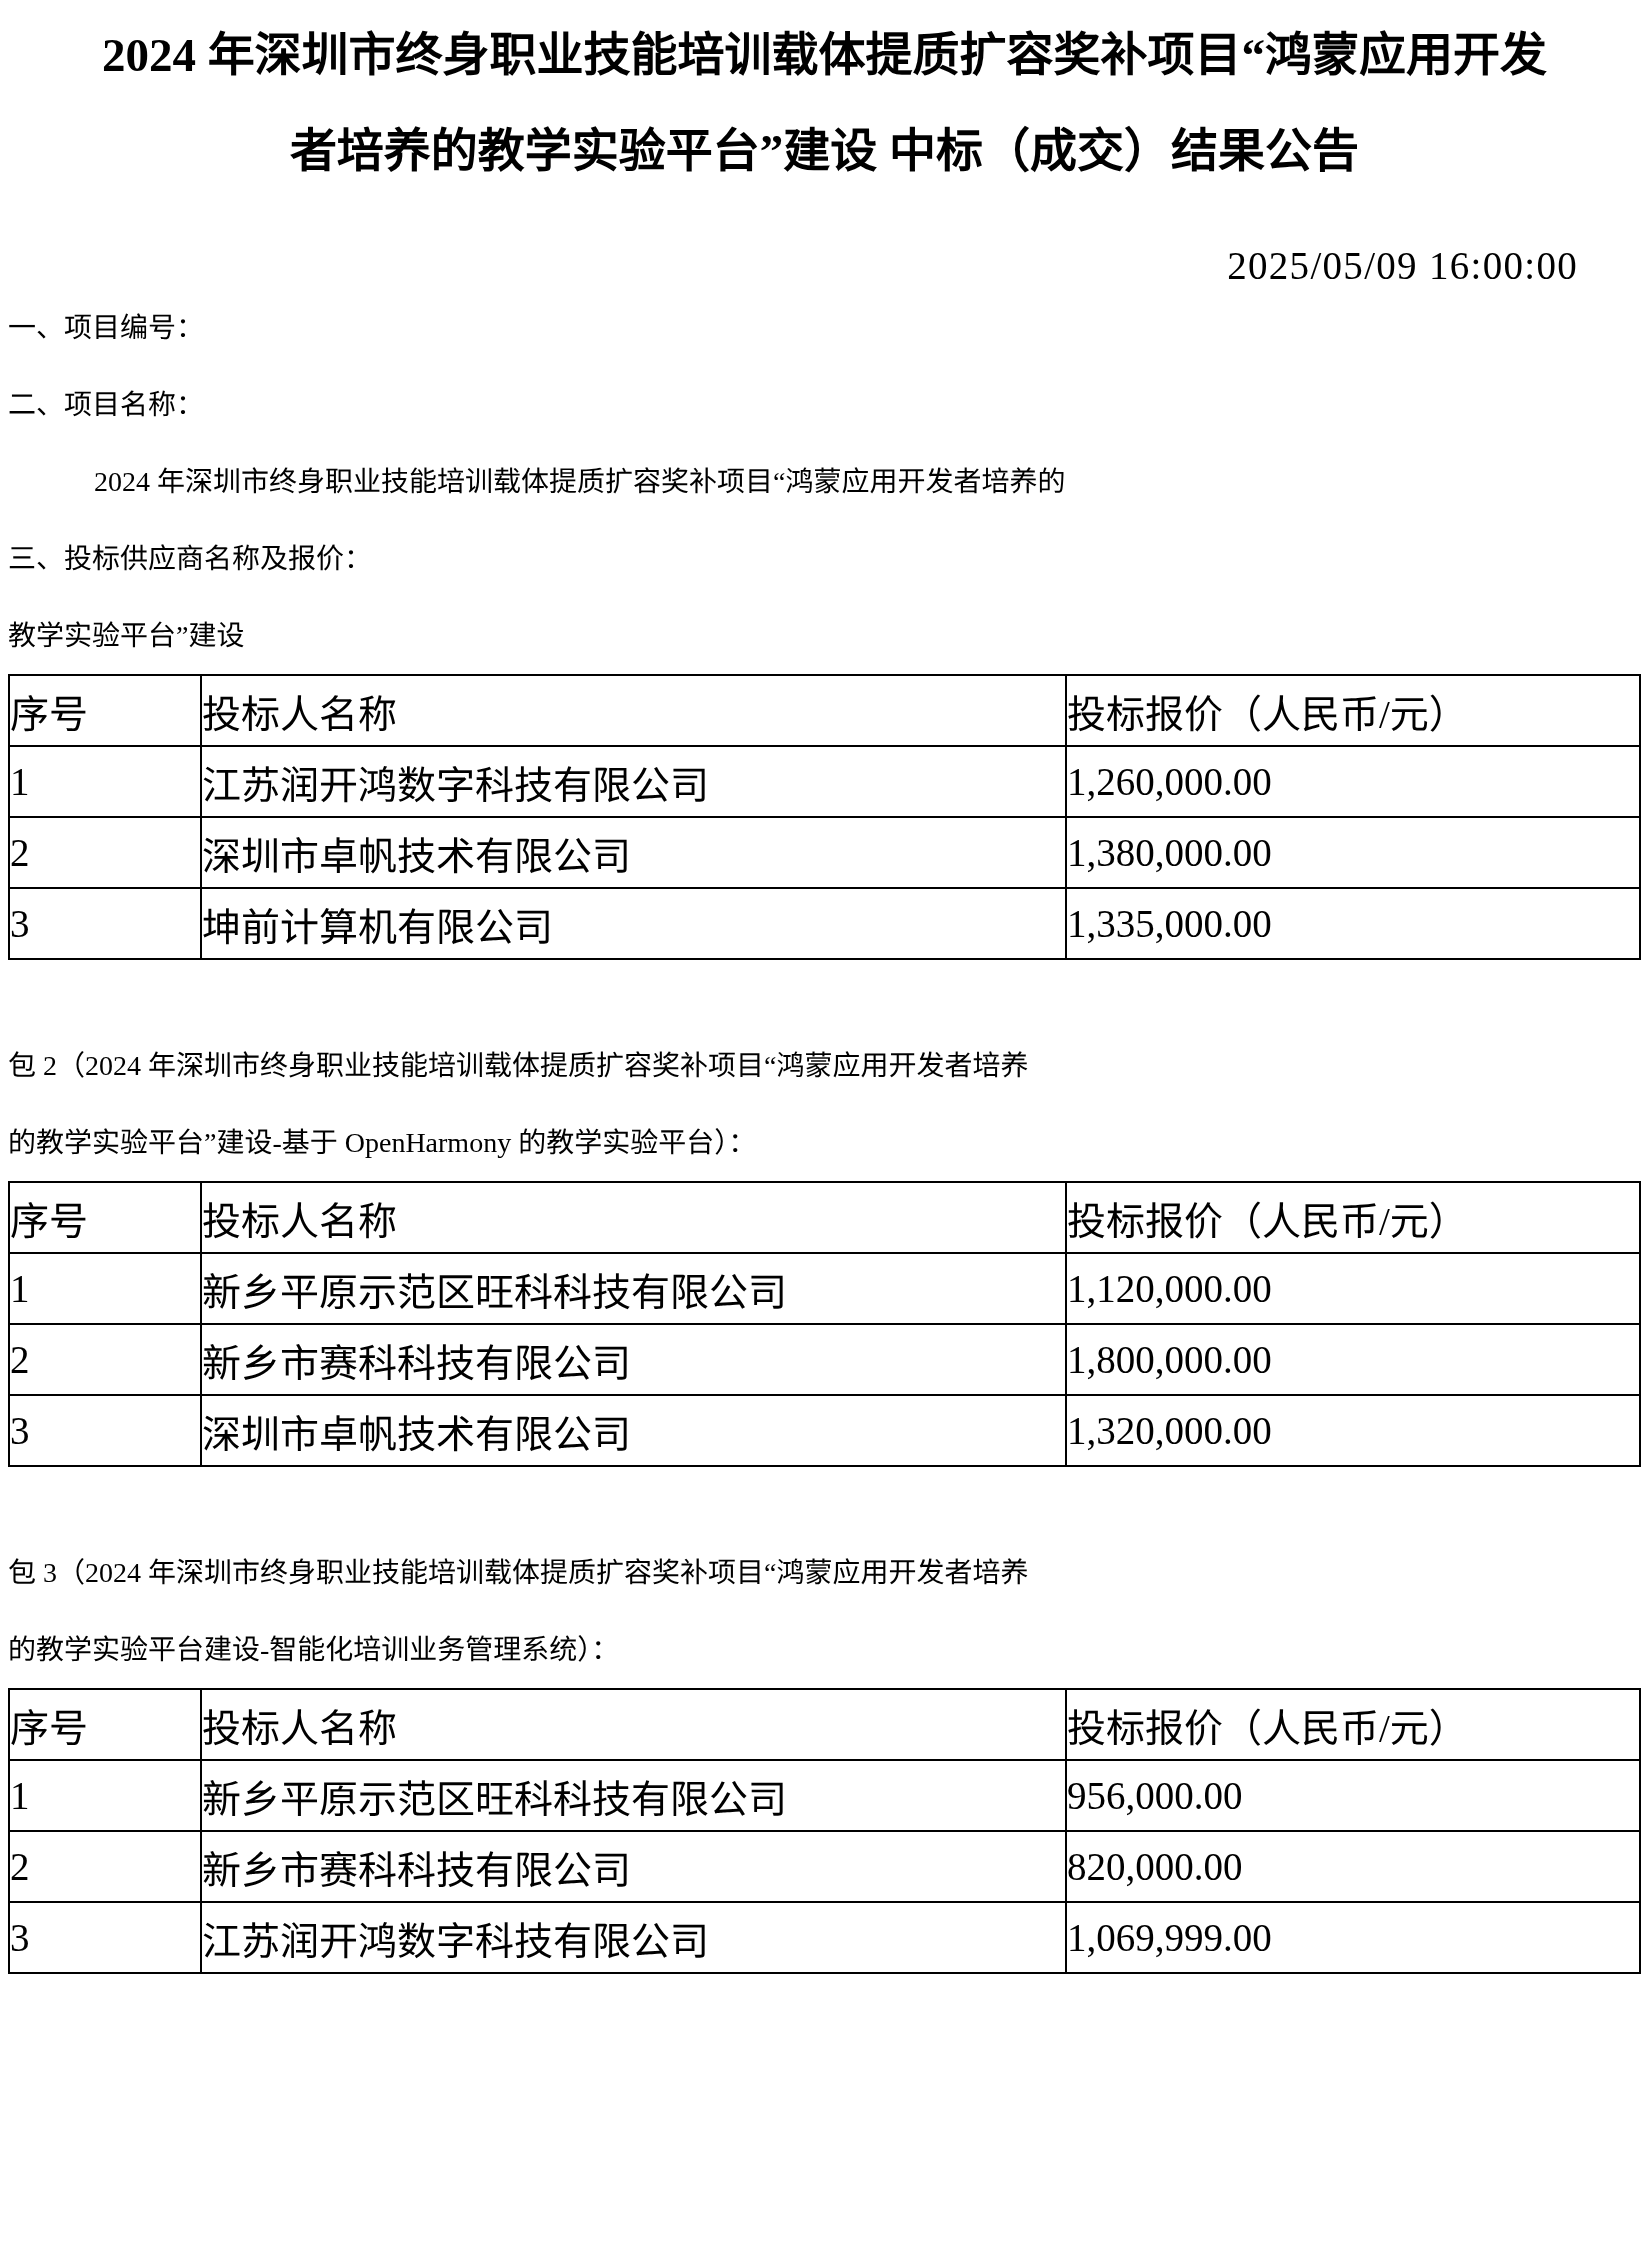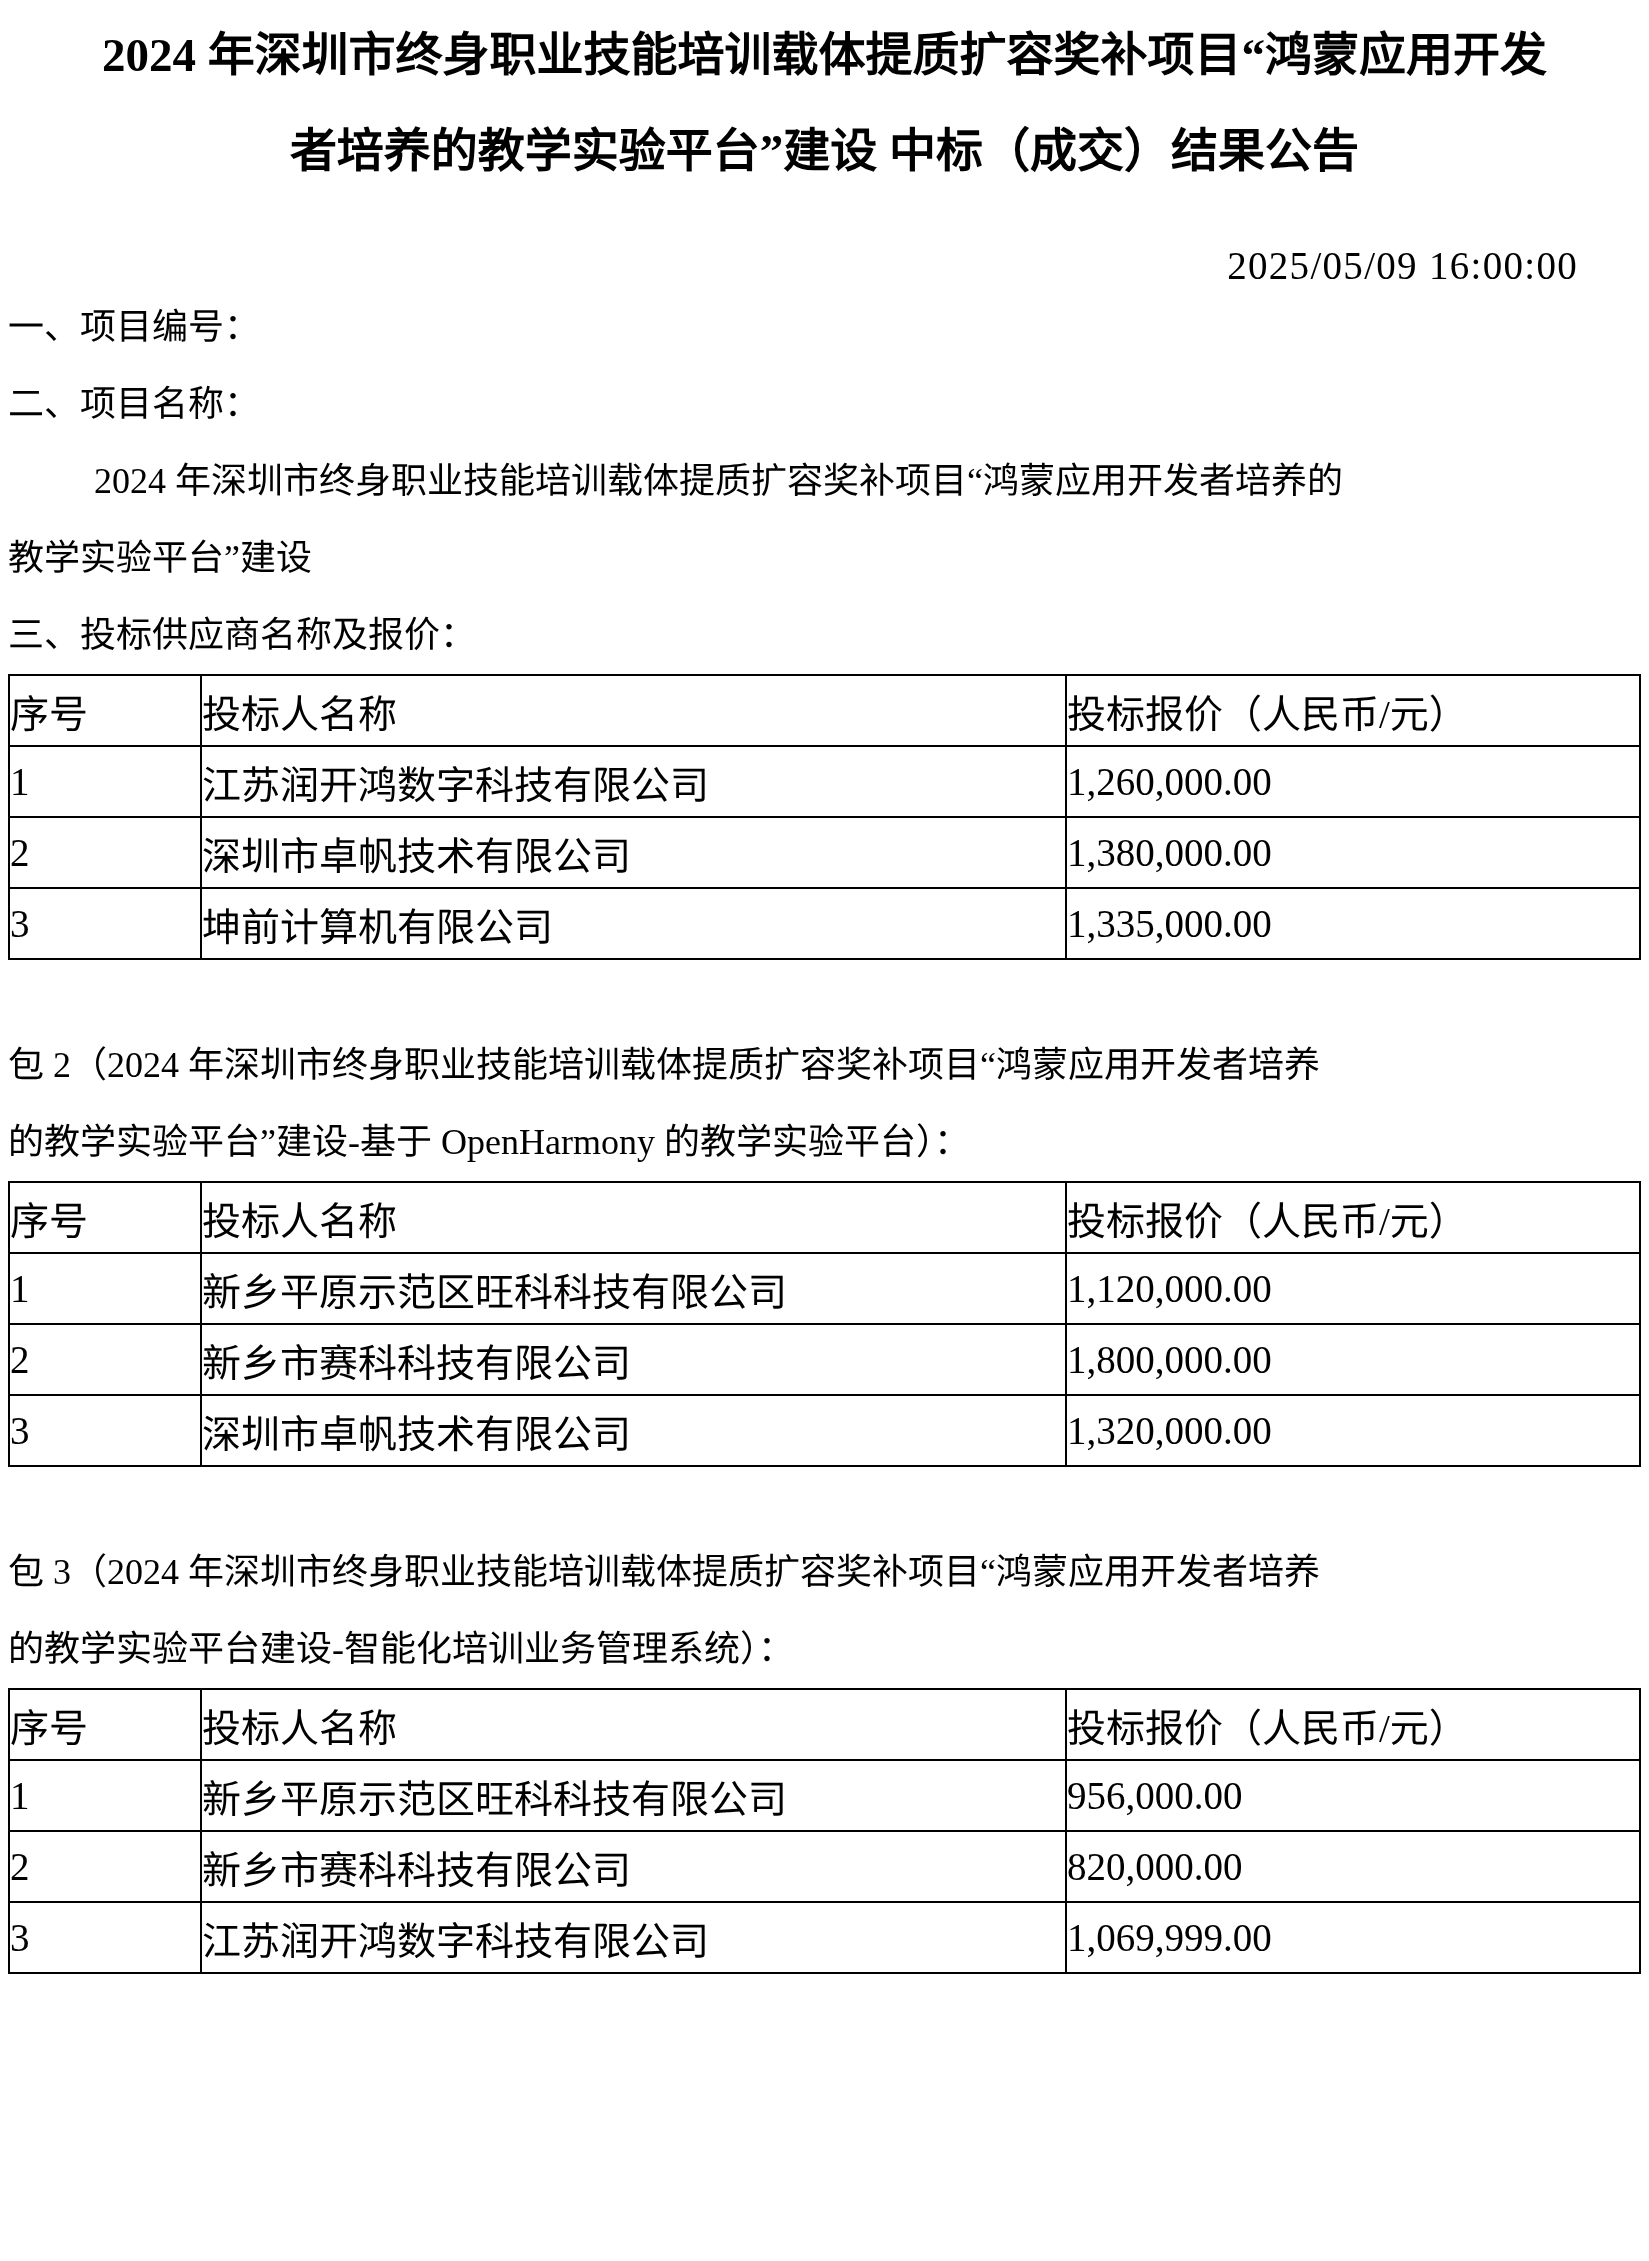--- a/index.html
+++ b/index.html
@@ -34,21 +34,21 @@
     font-size: 39px;
     line-height: 39px;
     text-align: right;
     padding-right: 63px;
     letter-spacing: 1.3px;
   }
   .body-text {
     margin-top: 4px;
   }
   .line {
-    font-size: 36px;
+    font-size: 28px;
     line-height: 77px;
     white-space: nowrap;
   }
   .indent {
     padding-left: 86px;
   }
   .pkg-intro.after-table {
     margin-top: 67px;
   }
   table.bid-table {
@@ -83,23 +83,23 @@
   </div>
 
   <div class="date-line">2025/05/09 16:00:00</div>
 
   <div class="body-text">
 
     <div class="line">一、项目编号：</div>
 
     <div class="line">二、项目名称：</div>
     <div class="line indent">2024 年深圳市终身职业技能培训载体提质扩容奖补项目“鸿蒙应用开发者培养的</div>
+    <div class="line">三、投标供应商名称及报价：</div>
+
     <div class="line">教学实验平台”建设</div>
-
-    <div class="line">三、投标供应商名称及报价：</div>
 
     <table class="bid-table">
       <colgroup>
           <col class="c-seq">
           <col class="c-name">
           <col class="c-price">
         </colgroup>
       <tbody>
         <tr>
           <th>序号</th>

